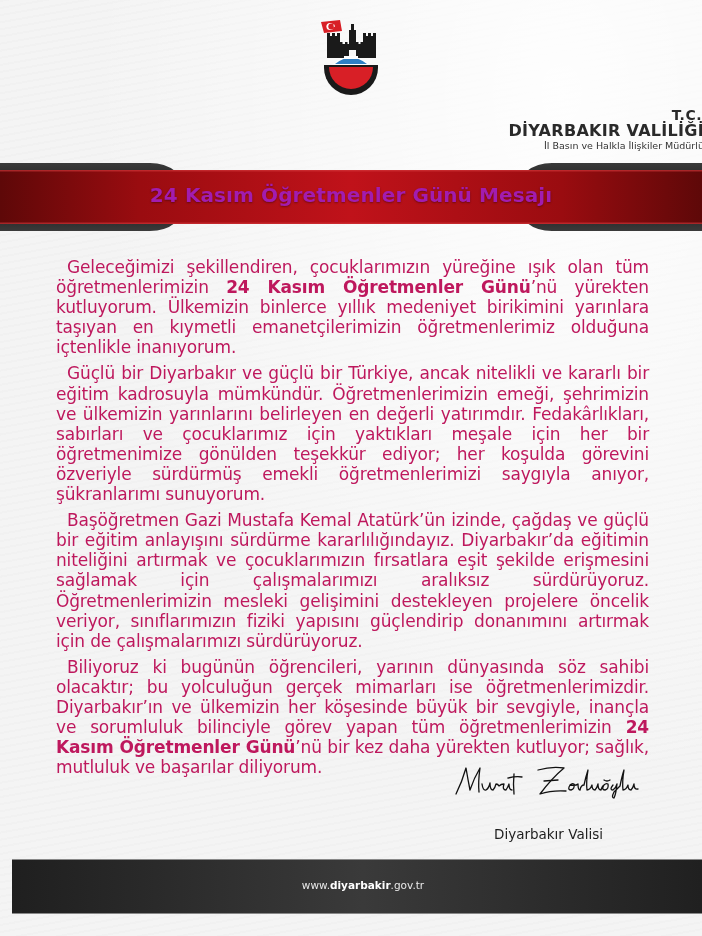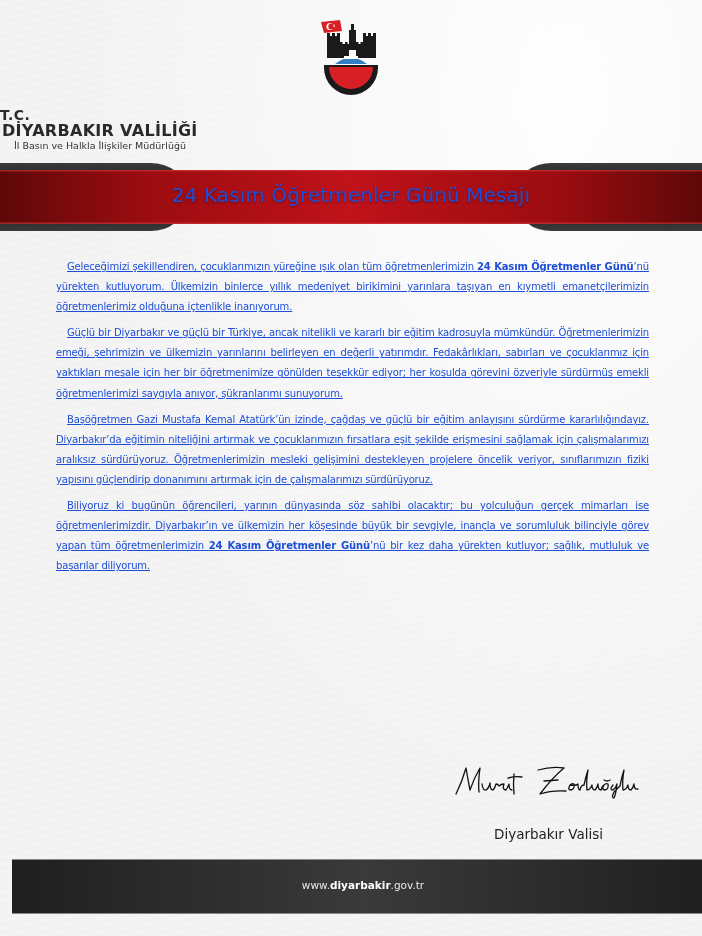--- a/index.html
+++ b/index.html
@@ -6,35 +6,35 @@
   body {
     width: 702px; height: 936px; overflow: hidden; position: relative;
     background: #f4f4f4;
     background-image:
       radial-gradient(ellipse at 80% 10%, rgba(255,255,255,0.9), rgba(255,255,255,0) 60%),
       repeating-linear-gradient(170deg, rgba(0,0,0,0.012) 0px, rgba(0,0,0,0.012) 2px, rgba(255,255,255,0) 2px, rgba(255,255,255,0) 7px);
     font-family: "DejaVu Sans", "Liberation Sans", sans-serif;
     color: #1a1a1a;
   }
   .logo { position: absolute; left: 318px; top: 18px; width: 66px; height: 82px; }
-  .header-text { position: absolute; left: 0; width: 702px; text-align: left; }
+  .header-text { position: absolute; left: 0; width: 702px; text-align: right; }
   .tc { top: 107px; font-size: 14px; font-weight: bold; color: #2a2a2a; letter-spacing: 0.5px; }
   .org { top: 121px; font-size: 16px; font-weight: bold; color: #2a2a2a; letter-spacing: 0.3px; left: 2px; }
   .dept { top: 140px; font-size: 9.5px; color: #333; left: 14px; }
 
   .banner { position: absolute; left: 0; top: 162px; width: 702px; height: 70px; }
   .banner-title {
     position: absolute; left: 0; top: 183px; width: 702px; text-align: center;
-    color: #1d4ed8; font-weight: normal; font-size: 20px; letter-spacing: 0.1px;
+    color: #a21caf; font-weight: bold; font-size: 20px; letter-spacing: 0.1px;
     text-shadow: 0 1px 2px rgba(0,0,0,0.35);
   }
 
   .body-text {
     position: absolute; left: 56px; top: 257px; width: 593px;
-    font-size: 10px; line-height: 20.1px; text-align: justify; color: #1d4ed8; text-decoration: underline;
+    font-size: 17px; line-height: 20.1px; text-align: justify; color: #be185d;
   }
   .body-text p { margin: 0 0 6px 0; text-indent: 11px; letter-spacing: -0.15px; }
   .body-text b { font-weight: bold; }
 
   .signature { position: absolute; left: 452px; top: 760px; width: 210px; height: 40px; }
   .signer-title { position: absolute; left: 494px; top: 826px; font-size: 13.5px; color: #1e1e1e; }
 
   .footer {
     position: absolute; left: 12px; top: 859px; width: 702px; height: 53px;
     background: linear-gradient(90deg, #1f1f1f 0%, #3a3a3a 50%, #1f1f1f 100%);

